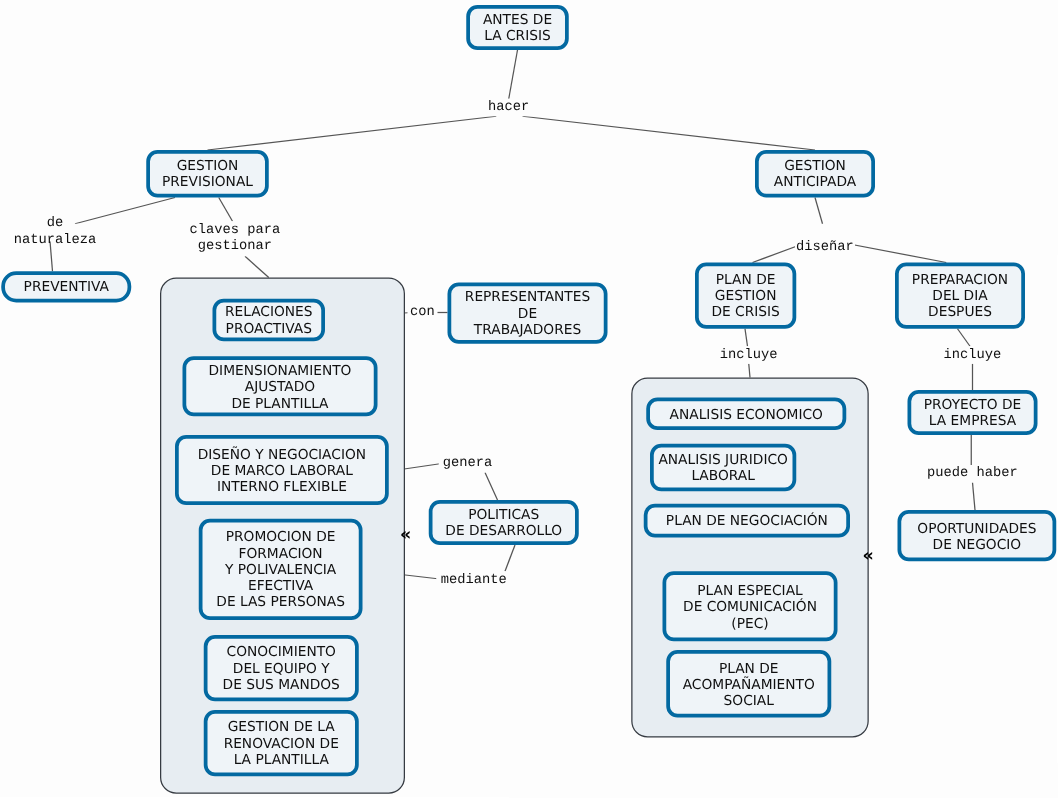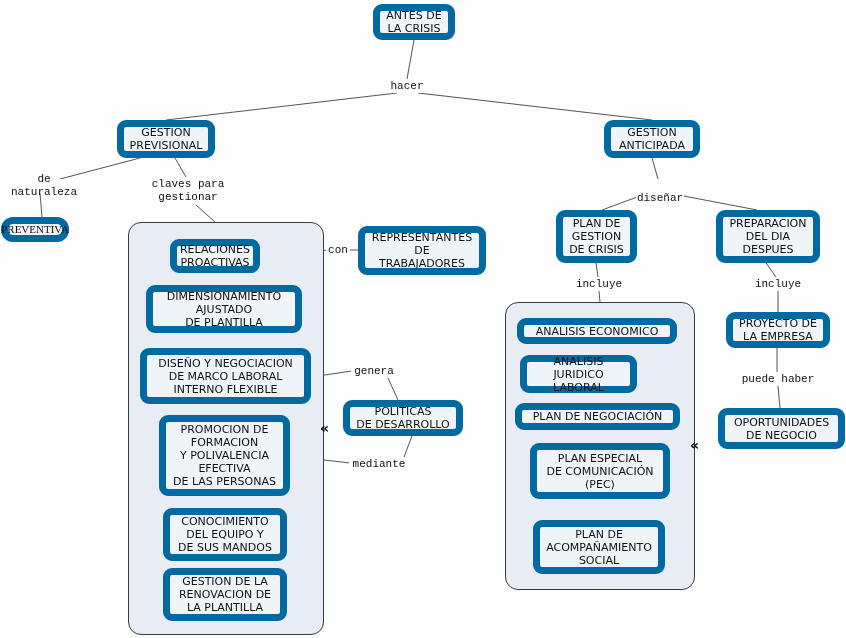--- a/index.html
+++ b/index.html
@@ -5,21 +5,21 @@
   * { margin:0; padding:0; box-sizing:border-box; }
   html,body { background:#ffffff; }
   body { font-family:"DejaVu Sans","Liberation Sans",sans-serif; }
   .canvas { position:relative; width:846px; height:638px; background:#fdfdfd; overflow:hidden; }
   .lines { position:absolute; left:0; top:0; z-index:1; }
   .group { position:absolute; z-index:2; background:#e7edf2; border:1px solid #363b42; border-radius:13px; }
   .node {
     position:absolute; z-index:3;
     display:flex; align-items:center; justify-content:center;
     text-align:center; white-space:pre-line;
-    background:#eff4f8; border:7px solid #0369a1; border-radius:9px;
+    background:#eff4f8; border:3px solid #0369a1; border-radius:9px;
     font-size:11px; line-height:13px; color:#101010; padding:2px 3px;
   }
   .pill { border-radius:12px; }
   .phrase {
     position:absolute; z-index:3;
     display:flex; align-items:center; justify-content:center;
     text-align:center; white-space:pre-line;
     font-size:11px; line-height:13px; color:#101010;
     background:#fdfdfd;
     font-family:Liberation Mono, monospace;
@@ -75,21 +75,21 @@
 
   <div class="group" style="left:128px; top:222px; width:196px; height:413px;"></div>
   <div class="group" style="left:505px; top:302px; width:190px; height:288px;"></div>
 
   <div class="node" style="left:373px; top:4px;   width:82px;  height:36px;">ANTES DE
 LA CRISIS</div>
   <div class="node" style="left:117px; top:120px; width:98px;  height:38px;">GESTION
 PREVISIONAL</div>
   <div class="node" style="left:604px; top:120px; width:96px;  height:38px;">GESTION
 ANTICIPADA</div>
-  <div class="node pill" style="left:1px; top:217px; width:68px; height:25px;font-family:Liberation Serif, serif;">PREVENTIVA</div>
+  <div class="node pill" style="left:1px; top:217px; width:104px; height:25px;">PREVENTIVA</div>
 
   <div class="node" style="left:170px; top:239px; width:90px;  height:34px;">RELACIONES
 PROACTIVAS</div>
   <div class="node" style="left:146px; top:285px; width:156px; height:48px;">DIMENSIONAMIENTO
 AJUSTADO
 DE PLANTILLA</div>
   <div class="node" style="left:140px; top:348px; width:171px; height:56px;">DISEÑO Y NEGOCIACION
 DE MARCO LABORAL
 INTERNO FLEXIBLE</div>
   <div class="node" style="left:159px; top:415px; width:131px; height:81px;">PROMOCION DE
@@ -114,21 +114,21 @@
 GESTION
 DE CRISIS</div>
   <div class="node" style="left:716px; top:210px; width:104px; height:53px;">PREPARACION
 DEL DIA
 DESPUES</div>
 
   <div class="node" style="left:517px; top:318px; width:160px; height:26px;text-align:right;">ANALISIS ECONOMICO</div>
   <div class="node" style="left:520px; top:355px; width:117px; height:38px;">ANALISIS JURIDICO
 LABORAL</div>
   <div class="node" style="left:515px; top:403px; width:165px; height:27px;">PLAN DE NEGOCIACIÓN</div>
-  <div class="node" style="left:530px; top:443px; width:140px; height:56px;">PLAN ESPECIAL
+  <div class="node" style="left:530px; top:457px; width:140px; height:56px;">PLAN ESPECIAL
 DE COMUNICACIÓN
 (PEC)</div>
   <div class="node" style="left:533px; top:520px; width:132px; height:54px;">PLAN DE
 ACOMPAÑAMIENTO
 SOCIAL</div>
 
   <div class="node" style="left:726px; top:312px; width:104px; height:36px;">PROYECTO DE
 LA EMPRESA</div>
   <div class="node" style="left:718px; top:408px; width:127px; height:41px;">OPORTUNIDADES
 DE NEGOCIO</div>

